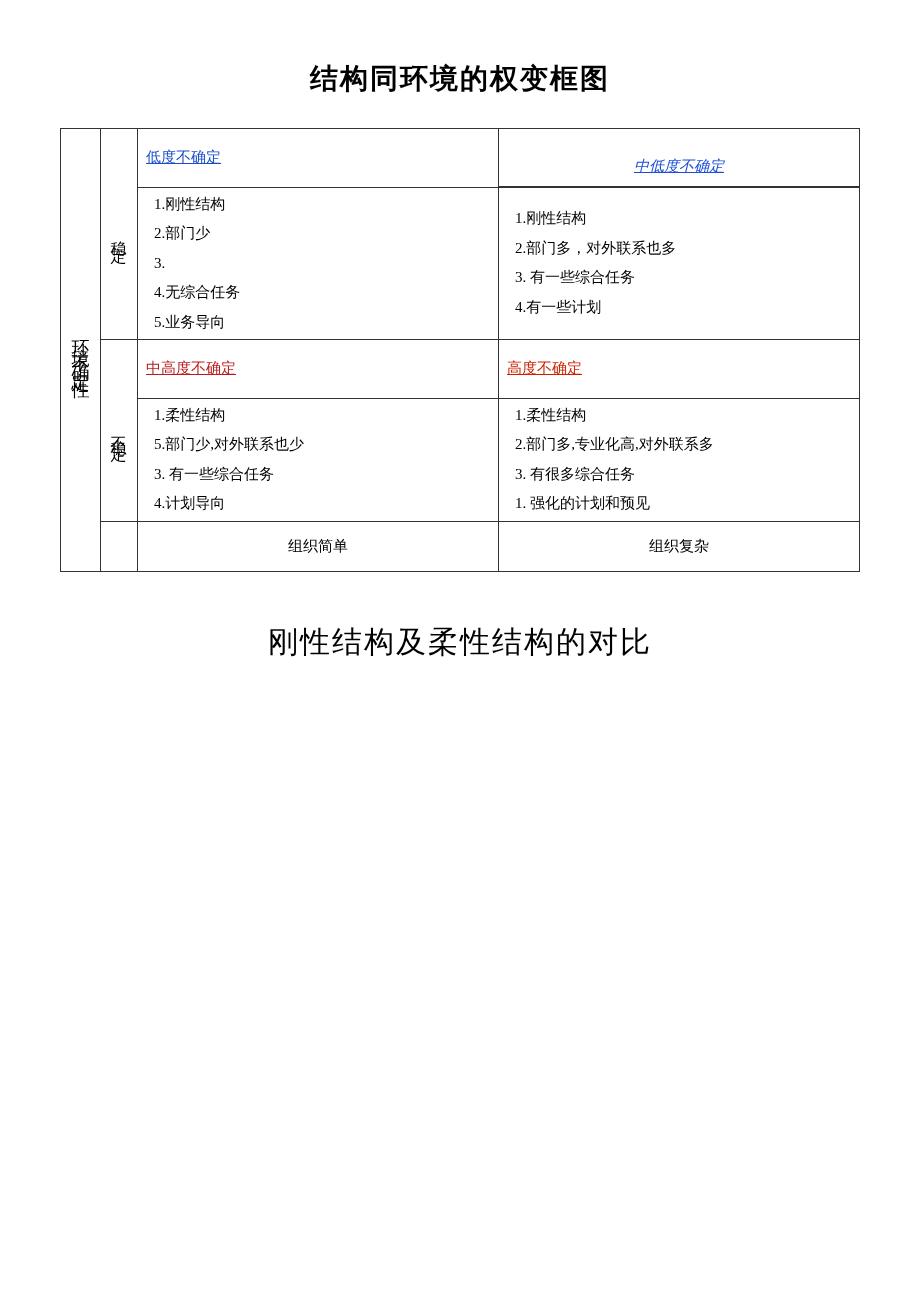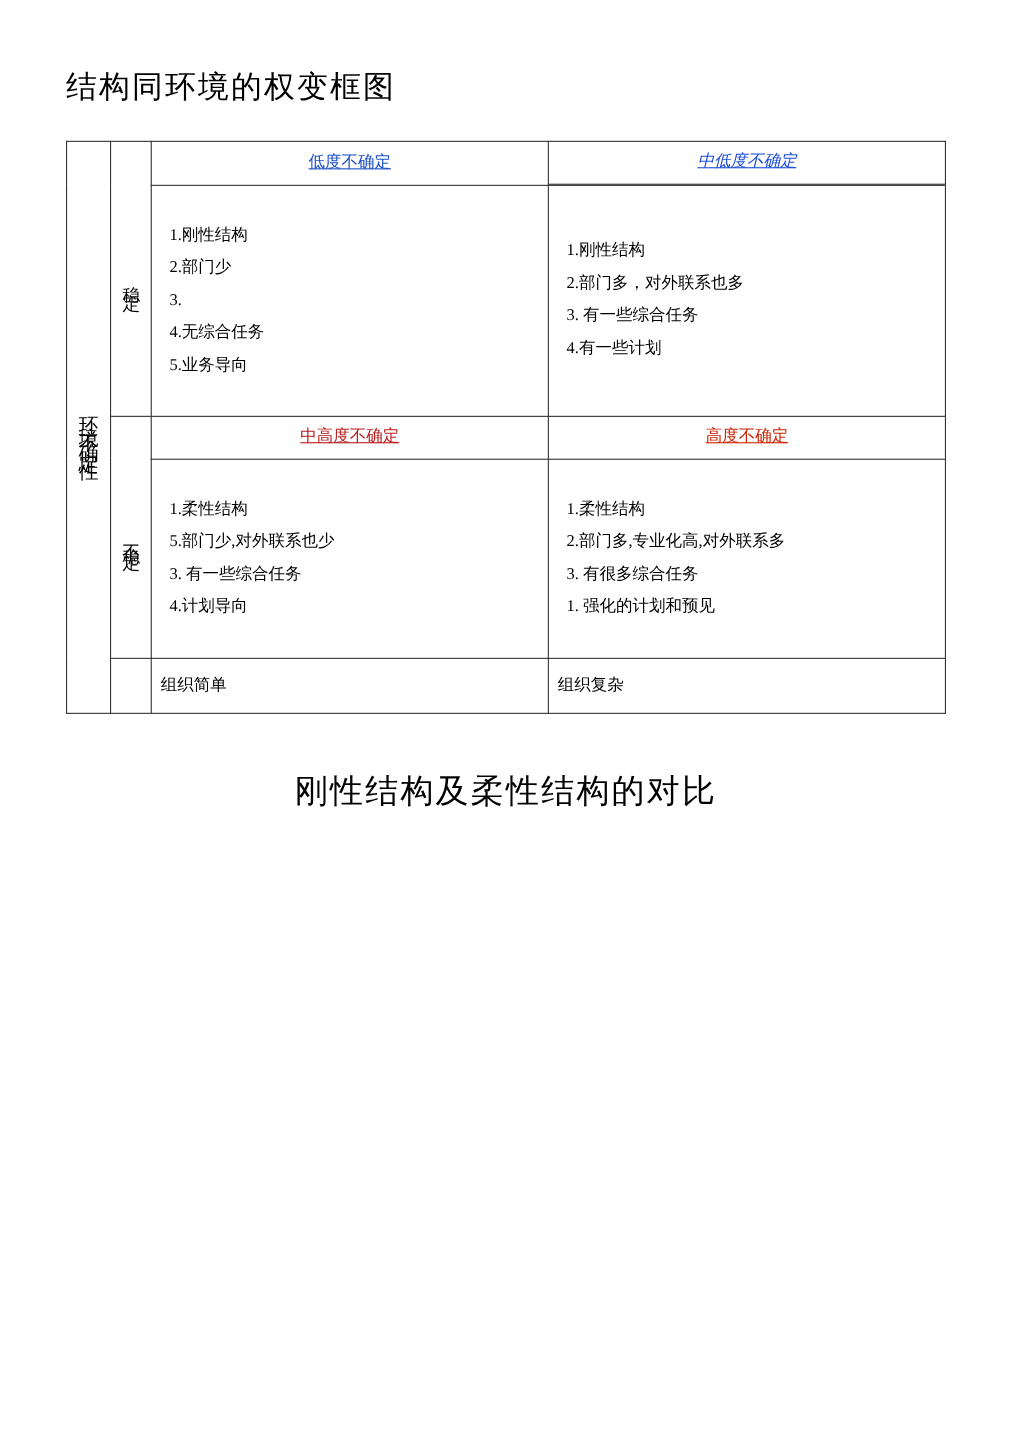--- a/index.html
+++ b/index.html
@@ -11,49 +11,49 @@
     body {
       background: #ffffff;
       font-family: "SimSun", "宋体", serif;
       width: 920px;
       min-height: 1301px;
       padding: 60px 60px 60px 60px;
       color: #000000;
     }
 
     .page-title {
-      text-align: left;
+      text-align: center;
       font-size: 28px;
-      font-weight: normal;
+      font-weight: bold;
       margin-bottom: 30px;
       letter-spacing: 2px;
     }
 
     .main-table {
       width: 100%;
       border-collapse: collapse;
       border: 1.5px solid #333;
     }
 
     .main-table td, .main-table th {
       border: 1px solid #333;
       vertical-align: middle;
       font-size: 15px;
       line-height: 1.7;
     }
 
     .quadrant-header {
-      text-align: center;
+      text-align: left;
       font-size: 15px;
-      padding: 6px 8px;
+      padding: 16px 8px;
       border-bottom: 1px solid #333;
     }
 
     .quadrant-content {
-      padding: 29px 16px;
+      padding: 0 16px;
       vertical-align: top;
       font-size: 14px;
       line-height: 2.0;
     }
 
     .quadrant-content p {
       margin: 4px 0;
     }
 
     .orange-text {
@@ -71,20 +71,21 @@
       color: #cc2200;
       text-decoration: underline;
     }
 
     .blue-text {
       color: #1a4ec7;
       text-decoration: underline;
     }
 
     .bottom-label {
+      text-align: center;
       font-size: 16px;
       padding: 12px 8px;
       border: 1px solid #333;
     }
 
     .second-title {
       text-align: center;
       font-size: 30px;
       font-weight: normal;
       margin-top: 50px;

